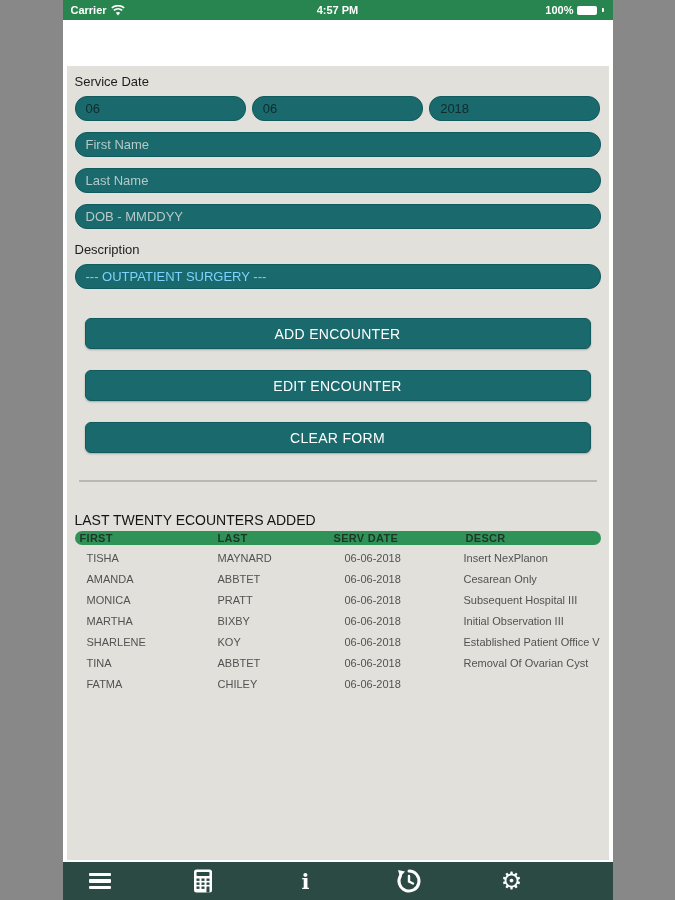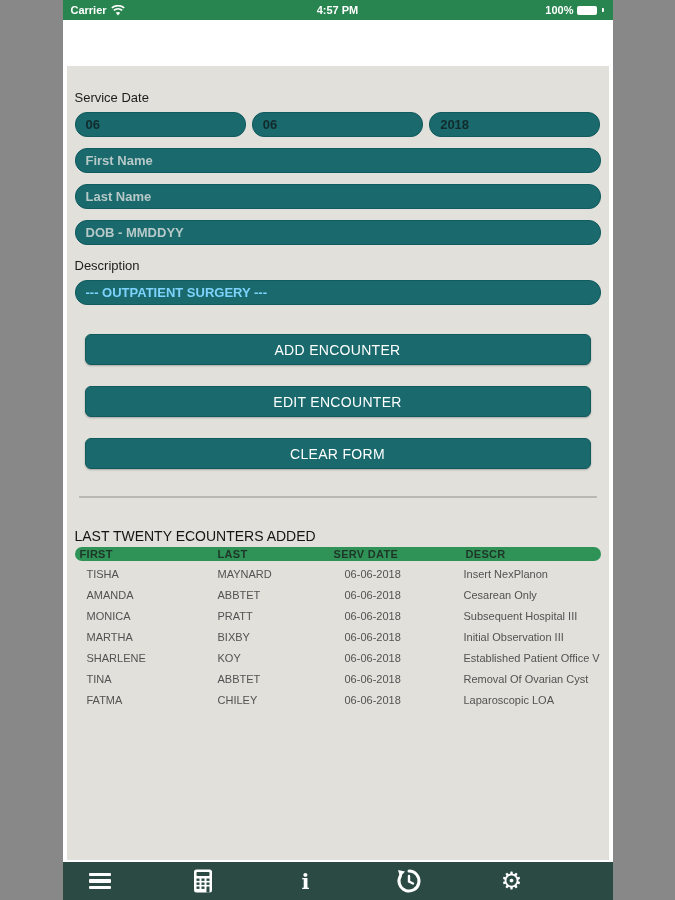--- a/index.html
+++ b/index.html
@@ -23,27 +23,27 @@
   .appheader {
     height:42px; background:#2e8f57; color:#fff;
     display:flex; align-items:center; justify-content:center;
     font-size:19px; letter-spacing:0.5px;
   }
   
   .content {
     position:absolute; top:66px; left:4px; right:4px; bottom:40px;
     background:#e1e0da; padding:0 8px;
   }
-  .field-label { margin-top:24px; font-size:13px; color:#1d1d1d; }
+  .field-label { margin-top:8px; font-size:13px; color:#1d1d1d; }
   .date-row { display:flex; gap:6px; margin-top:7px; }
   .tealfield {
     background:#19696d; border:1px solid #115a5e; border-radius:12px;
     height:25px; width:100%; padding:0 10px; font-size:13px;
     color:#122b2c; font-family:"Liberation Sans", sans-serif;
-    display:flex; align-items:center; outline:none;font-weight:bold;
+    display:flex; align-items:center; outline:none;
   }
   input.tealfield::placeholder { color:#b7c9c8; opacity:1; }
   .date-row .tealfield { flex:1; }
   .mt { margin-top:11px; }
   .picker { color:#7dd3fc; }
   
   .btn-stack { margin:29px 10px 0 10px; }
   .btn {
     width:100%; height:31px; margin-bottom:21px;
     background:#19696d; color:#fff; font-size:14px; letter-spacing:0.3px;
@@ -171,21 +171,20 @@
         <div class="trow">
           <div class="cell c0">TINA</div>
           <div class="cell c1">ABBTET</div>
           <div class="cell c2">06-06-2018</div>
           <div class="cell c3">Removal Of Ovarian Cyst</div>
         </div>
         <div class="trow">
           <div class="cell c0">FATMA</div>
           <div class="cell c1">CHILEY</div>
           <div class="cell c2">06-06-2018</div>
-          <div class="cell c3">Laparoscopic LOA</div>
         </div>
       </div>
 
   </div>
 
   <div class="toolbar">
     <div class="tb-item">
       <span class="menu-bars">
           <span></span>
           <span></span>

